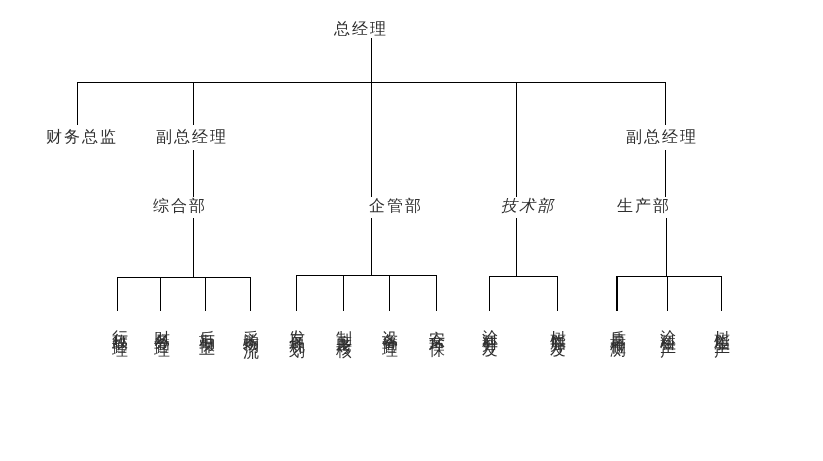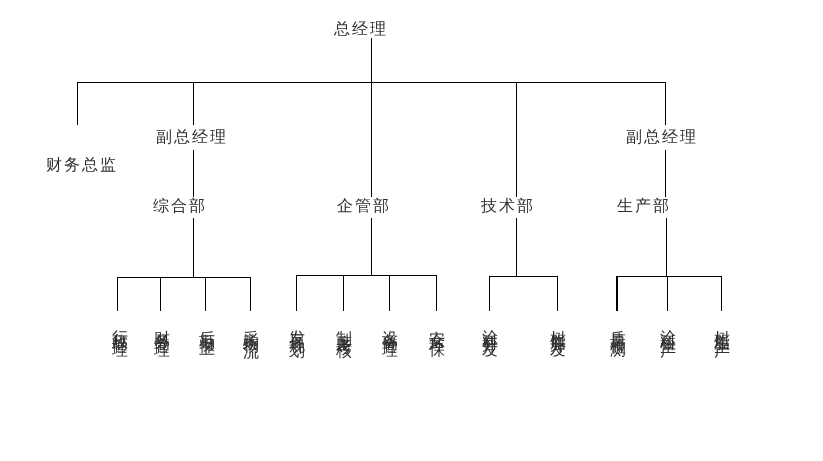--- a/index.html
+++ b/index.html
@@ -72,27 +72,27 @@
   <div class="vline" style="left:557px;top:276px;height:35px;"></div>
 
   <div class="vline" style="left:666px;top:218px;height:58px;"></div>
   <div class="hline" style="left:617px;top:276px;width:105px;"></div>
   <div class="vline thick" style="left:616px;top:276px;height:35px;"></div>
   <div class="vline" style="left:667px;top:276px;height:35px;"></div>
   <div class="vline" style="left:721px;top:276px;height:35px;"></div>
 
   <div class="node" style="left:361px;top:21px;">总经理</div>
 
-  <div class="node" style="left:82px;top:129px;margin-top:28px;">财务总监</div>
+  <div class="node" style="left:82px;top:129px;">财务总监</div>
   <div class="node" style="left:192px;top:129px;">副总经理</div>
   <div class="node" style="left:662px;top:129px;">副总经理</div>
 
   <div class="node" style="left:180px;top:198px;">综合部</div>
-  <div class="node" style="left:364px;top:198px;">企管部</div>
-  <div class="node" style="left:508px;top:198px;">技术部</div>
+  <div class="node" style="left:396px;top:198px;">企管部</div>
+  <div class="node" style="left:528px;top:198px;font-style:italic;">技术部</div>
   <div class="node" style="left:644px;top:198px;">生产部</div>
 
   <div class="leaf" style="left:120px;top:317px;">行政管理</div>
   <div class="leaf" style="left:162px;top:317px;">财务管理</div>
   <div class="leaf" style="left:207px;top:317px;">后勤保卫</div>
   <div class="leaf" style="left:251px;top:317px;">采购物流</div>
 
   <div class="leaf" style="left:297px;top:317px;">发展规划</div>
   <div class="leaf" style="left:344px;top:317px;">制度考核</div>
   <div class="leaf" style="left:390px;top:317px;">设备管理</div>

